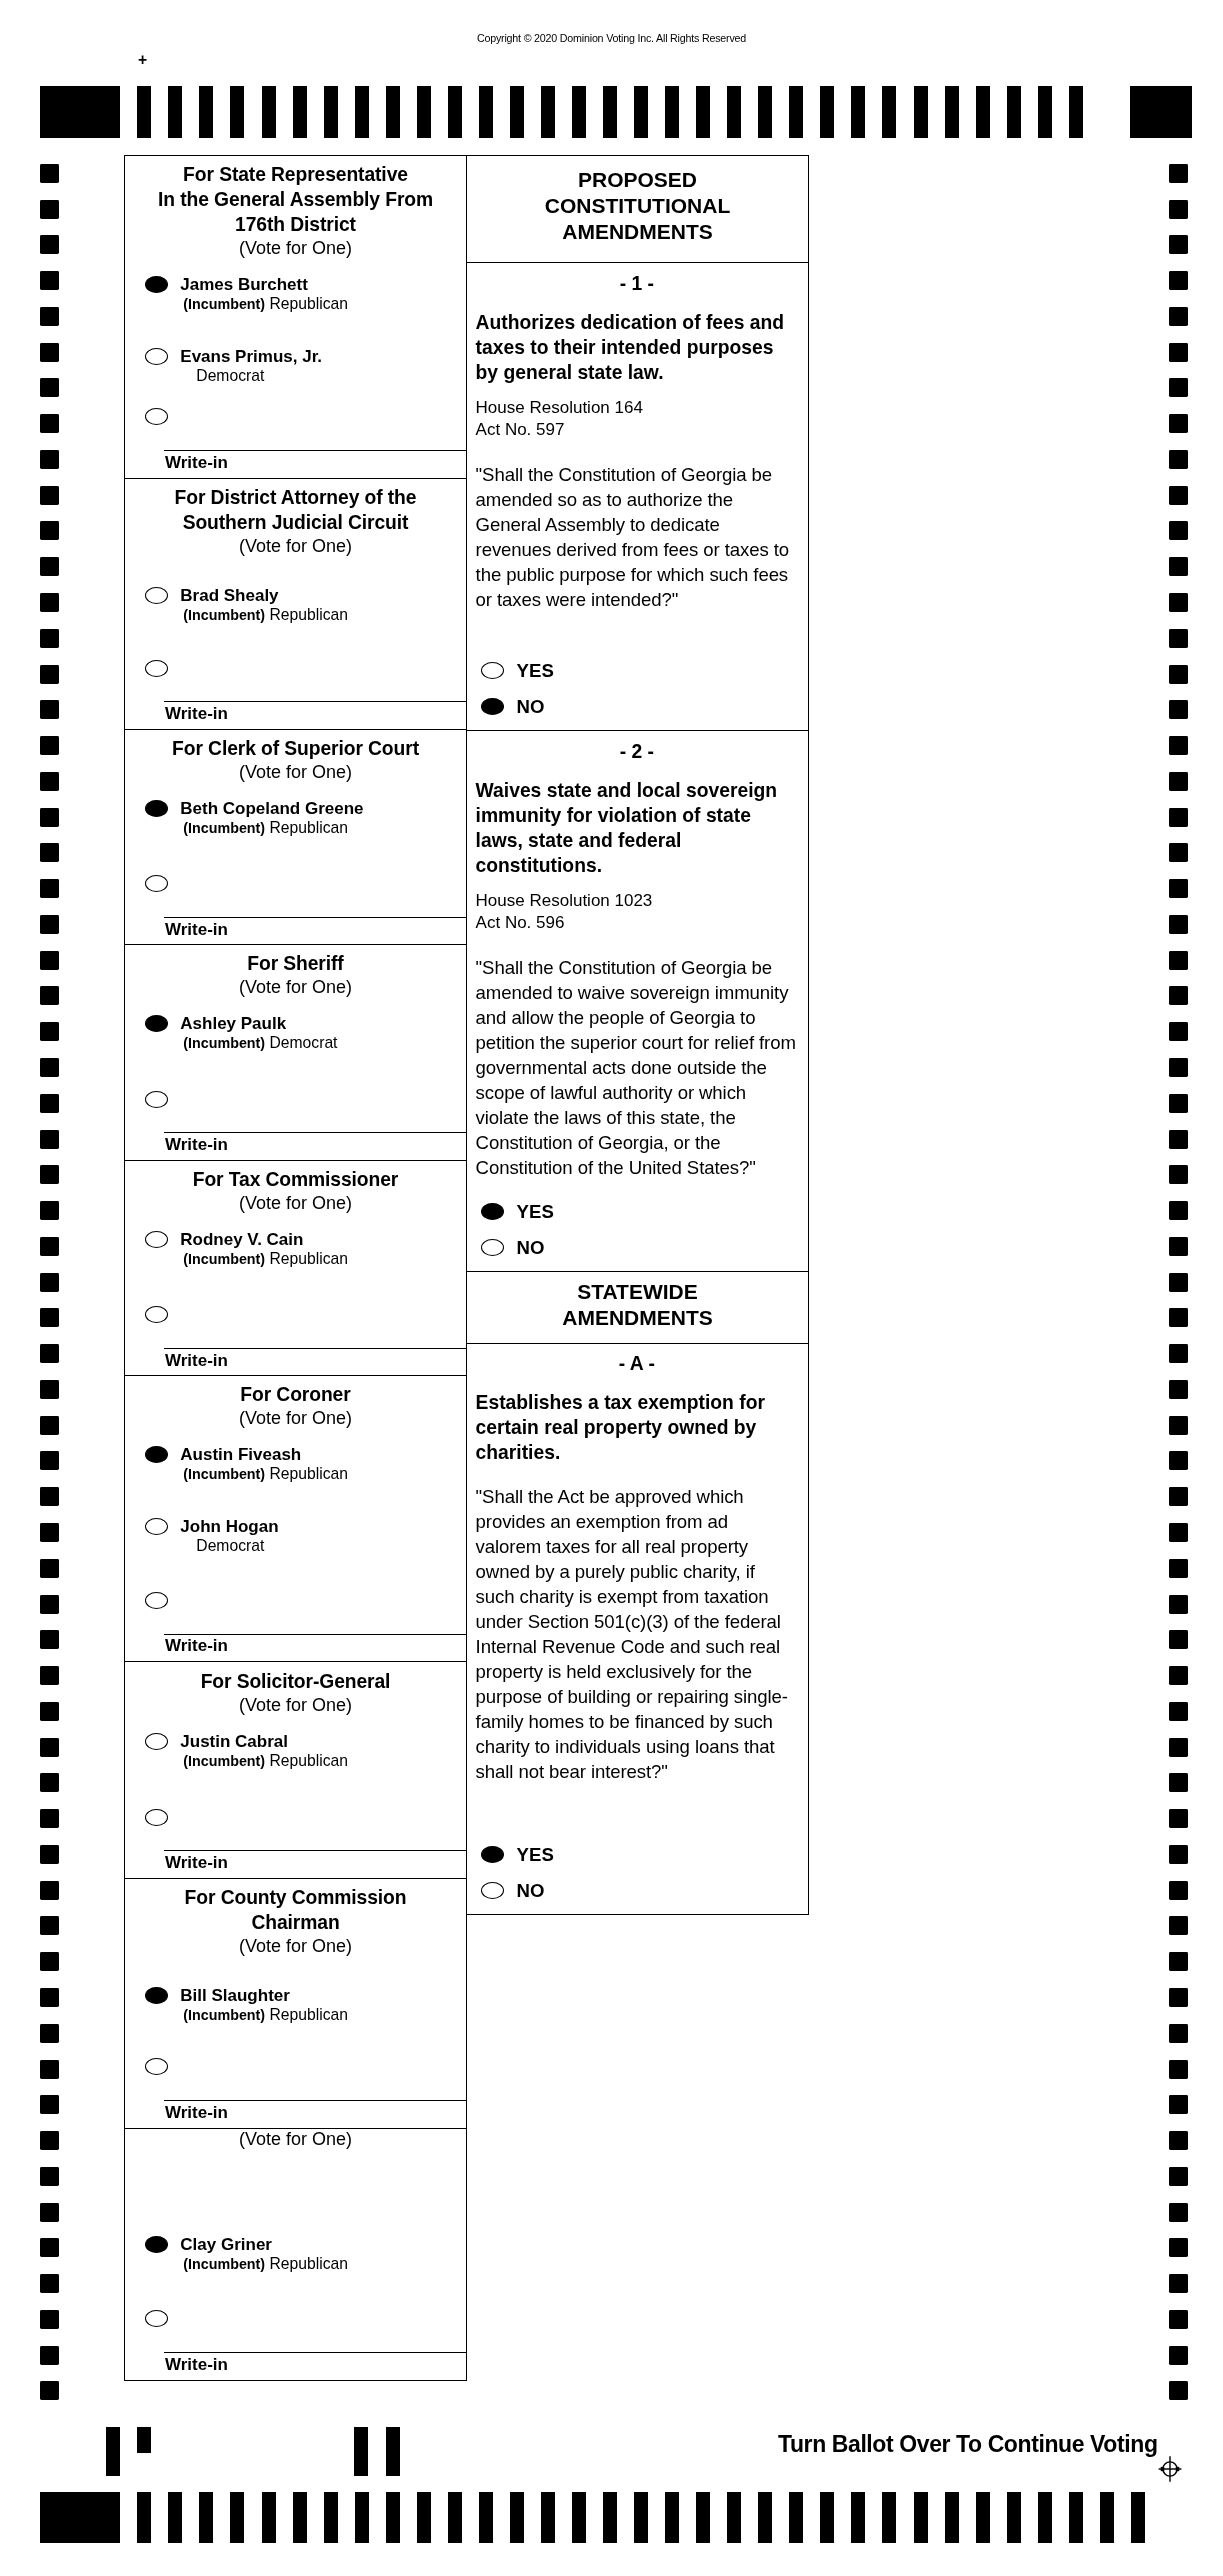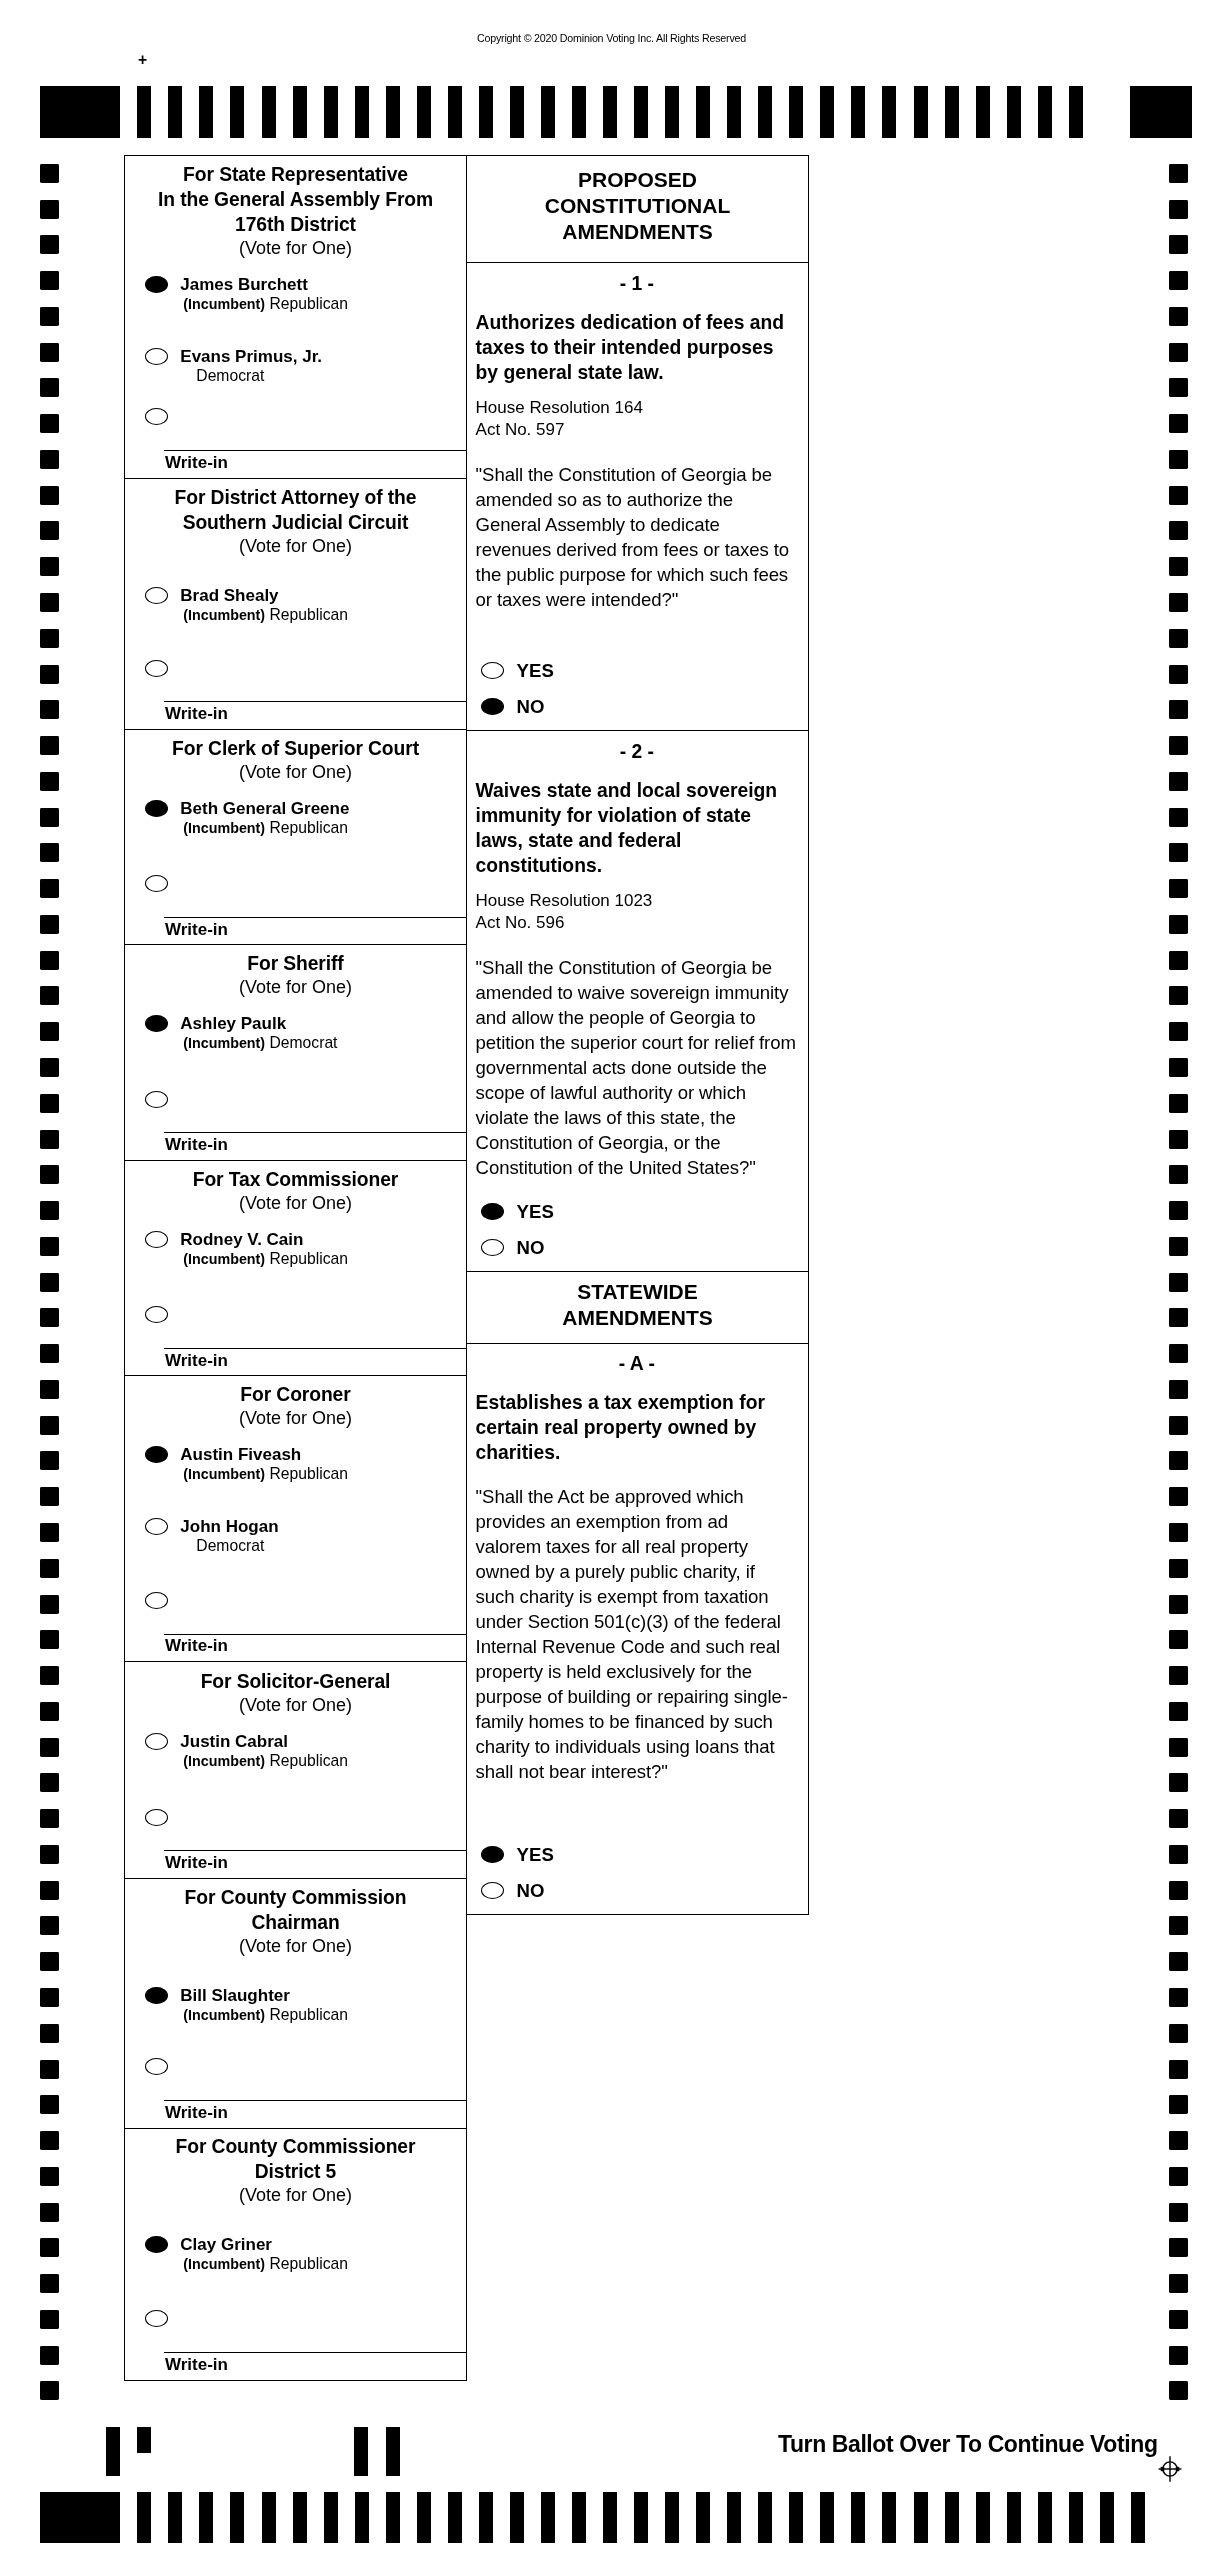--- a/index.html
+++ b/index.html
@@ -258,21 +258,21 @@
         <div class="writein-line" style="top: 222px;"></div>
         <div class="writein-label" style="top: 225px;">Write-in</div>
       </div>
       <div class="contest" style="top: 574px; height: 215px;">
         <div class="contest-title">
           <div>For Clerk of Superior Court</div>
         </div>
         <div class="vote-for">(Vote for One)</div>
         <div class="cand" style="top: 69px;">
           <span class="oval filled"></span>
-          <span class="cand-name">Beth General Greene</span>
+          <span class="cand-name">Beth Copeland Greene</span>
           <span class="cand-party"><span class="inc">(Incumbent)</span> <span>Republican</span></span>
         </div>
         <div class="cand" style="top: 144px;">
           <span class="oval"></span>
         </div>
         <div class="writein-line" style="top: 187px;"></div>
         <div class="writein-label" style="top: 190px;">Write-in</div>
       </div>
       <div class="contest" style="top: 789px; height: 216px;">
         <div class="contest-title">
@@ -354,24 +354,20 @@
           <span class="cand-name">Bill Slaughter</span>
           <span class="cand-party"><span class="inc">(Incumbent)</span> <span>Republican</span></span>
         </div>
         <div class="cand" style="top: 178px;">
           <span class="oval"></span>
         </div>
         <div class="writein-line" style="top: 221px;"></div>
         <div class="writein-label" style="top: 224px;">Write-in</div>
       </div>
       <div class="contest" style="top: 1972px; height: 253px; border-bottom: none;">
-        <div class="contest-title">
-          <div>For County Commissioner</div>
-          <div>District 5</div>
-        </div>
         <div class="vote-for">(Vote for One)</div>
         <div class="cand" style="top: 107px;">
           <span class="oval filled"></span>
           <span class="cand-name">Clay Griner</span>
           <span class="cand-party"><span class="inc">(Incumbent)</span> <span>Republican</span></span>
         </div>
         <div class="cand" style="top: 181px;">
           <span class="oval"></span>
         </div>
         <div class="writein-line" style="top: 224px;"></div>

